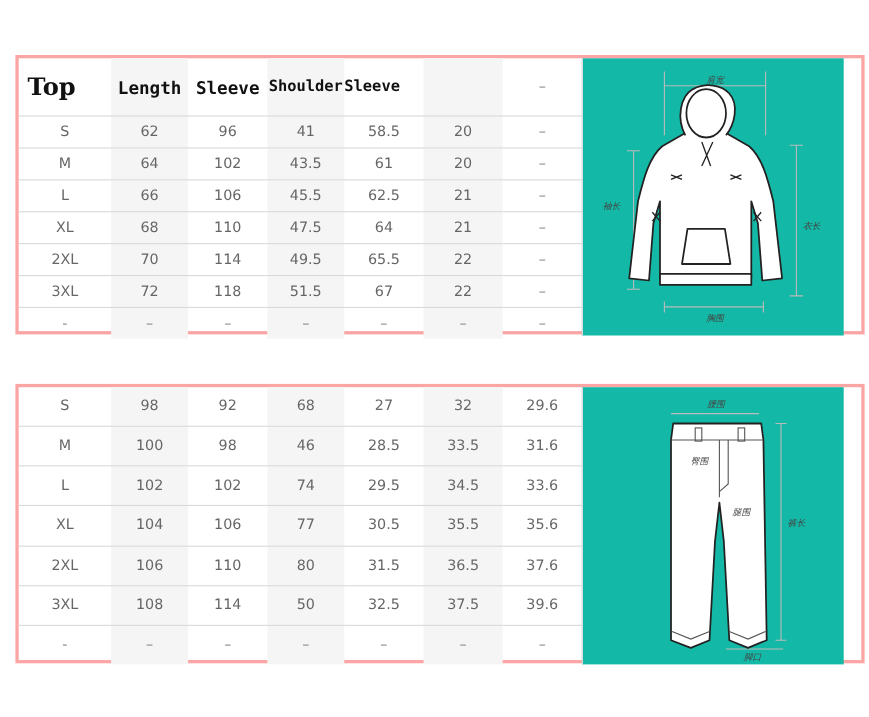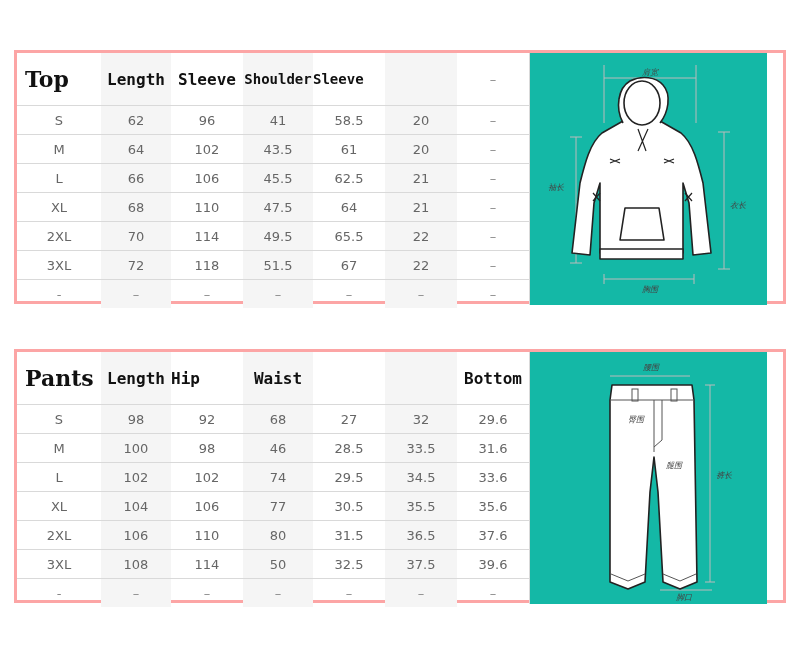--- a/index.html
+++ b/index.html
@@ -159,29 +159,20 @@
     <colgroup>
       <col style="width:84px">
         <col style="width:70px">
         <col style="width:72px">
         <col style="width:70px">
         <col style="width:72px">
         <col style="width:72px">
         <col style="width:72px">
     </colgroup>
     <tbody>
-        <tr class="head">
-      <td class="title">Pants</td>
-      <td class="stripe">Length</td>
-      <td style="text-align:left">Hip</td>
-      <td class="stripe">Waist</td>
-      <td></td>
-      <td class="stripe"></td>
-      <td>Bottom</td>
-    </tr>
     <tr>
       <td>S</td>
       <td class="stripe">98</td>
       <td>92</td>
       <td class="stripe">68</td>
       <td>27</td>
       <td class="stripe">32</td>
       <td>29.6</td>
     </tr>
     <tr>

